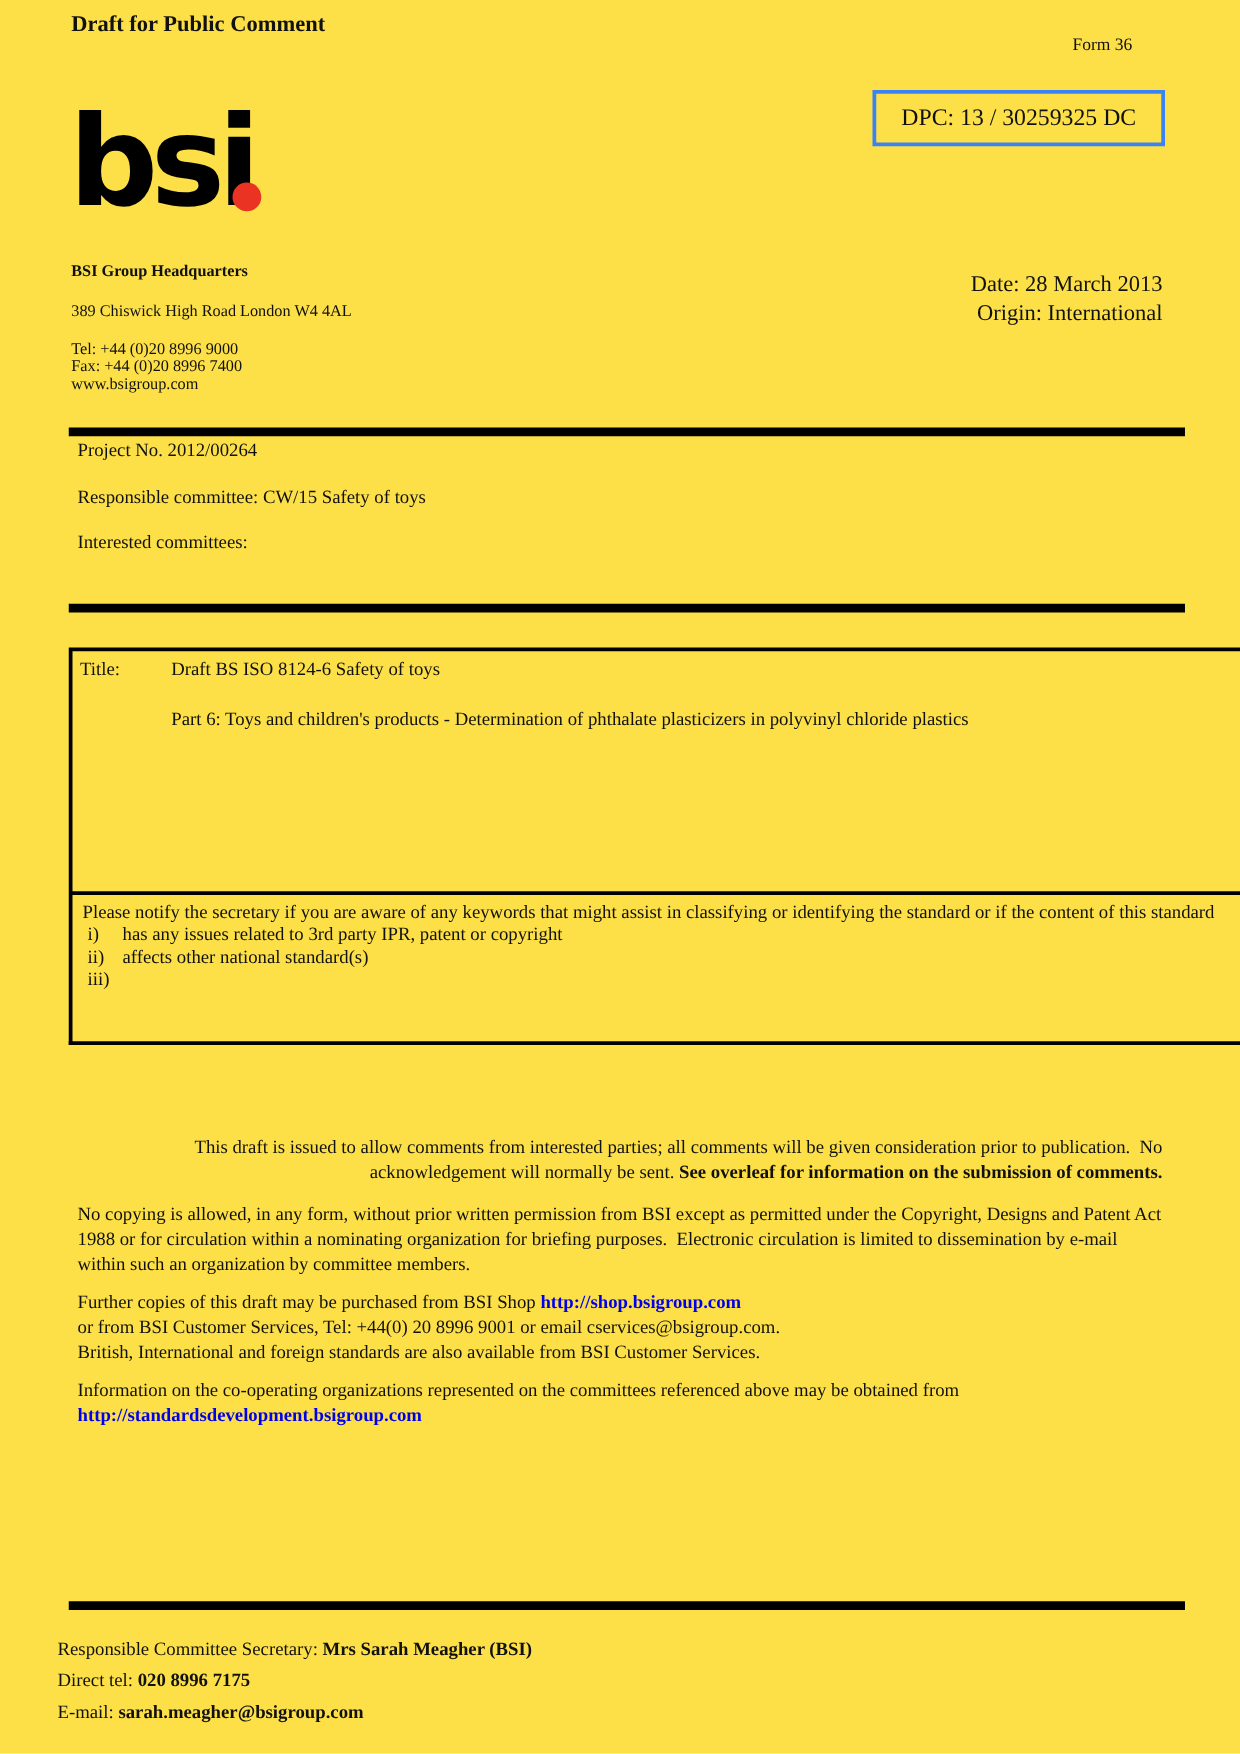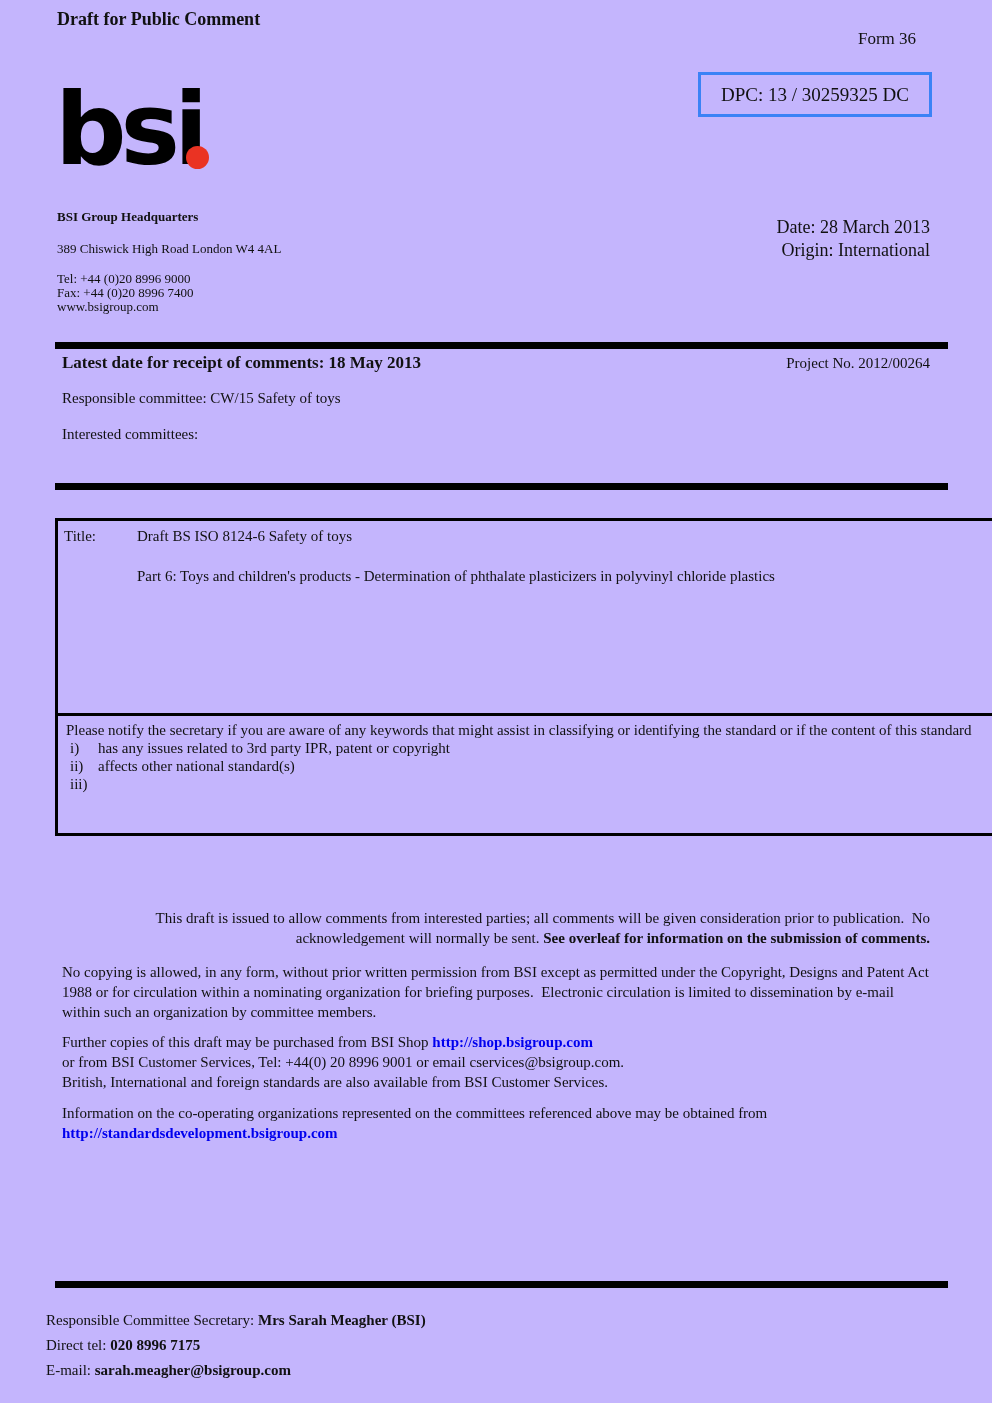--- a/index.html
+++ b/index.html
@@ -1,35 +1,35 @@
 <!DOCTYPE html>
 <html><head>
 <meta charset="utf-8">
 <style>
   html, body { margin: 0; padding: 0; background: #ffffff; }
   .page {
     position: relative;
     width: 992px;
     height: 1403px;
-    background: #c4b5fd;
+    background: #fde047;
     font-family: "Liberation Serif", serif;
     color: #111111;
     overflow: hidden;
   }
   .abs { position: absolute; }
   .b { font-weight: bold; }
   .pre { white-space: pre-wrap; }
 
   .bar { position: absolute; left: 55px; width: 893px; height: 7px; background: #000000; }
   .bar-1 { top: 342px; }
   .bar-2 { top: 483px; }
   .bar-3 { top: 1281px; }
 
   .draft-label { left: 57px; top: 9px; font-size: 18px; font-weight: bold; }
-  .form-label  { left: 858px; top: 29px; font-size: 17px; text-align: center; }
+  .form-label  { left: 858px; top: 29px; font-size: 14px; text-align: center; }
 
   .dpc-box {
     left: 698px; top: 72px; width: 234px; height: 45px;
     border: 3px solid #3b82f6; box-sizing: border-box;
     font-size: 19px; text-align: center; line-height: 39px;
   }
 
   .logo { left: 55px; top: 80px; width: 250px; height: 110px; }
   .logo-text {
     font-family: "DejaVu Sans", sans-serif;
@@ -111,21 +111,20 @@
   <div class="abs www-line">www.bsigroup.com</div>
 
   <div class="abs date-block">
     <div>Date: 28 March 2013</div>
     <div>Origin: International</div>
   </div>
 
   <div class="bar bar-1"></div>
 
   <div class="abs latest-row">
-    <span class="latest-label">Latest date for receipt of comments: 18 May 2013</span>
     <span class="project-no">Project No. 2012/00264</span>
   </div>
   <div class="abs responsible">Responsible committee: CW/15 Safety of toys</div>
   <div class="abs interested">Interested committees:</div>
 
   <div class="bar bar-2"></div>
 
   <div class="abs boxes">
     <div class="title-box">
       <div class="title-row">

